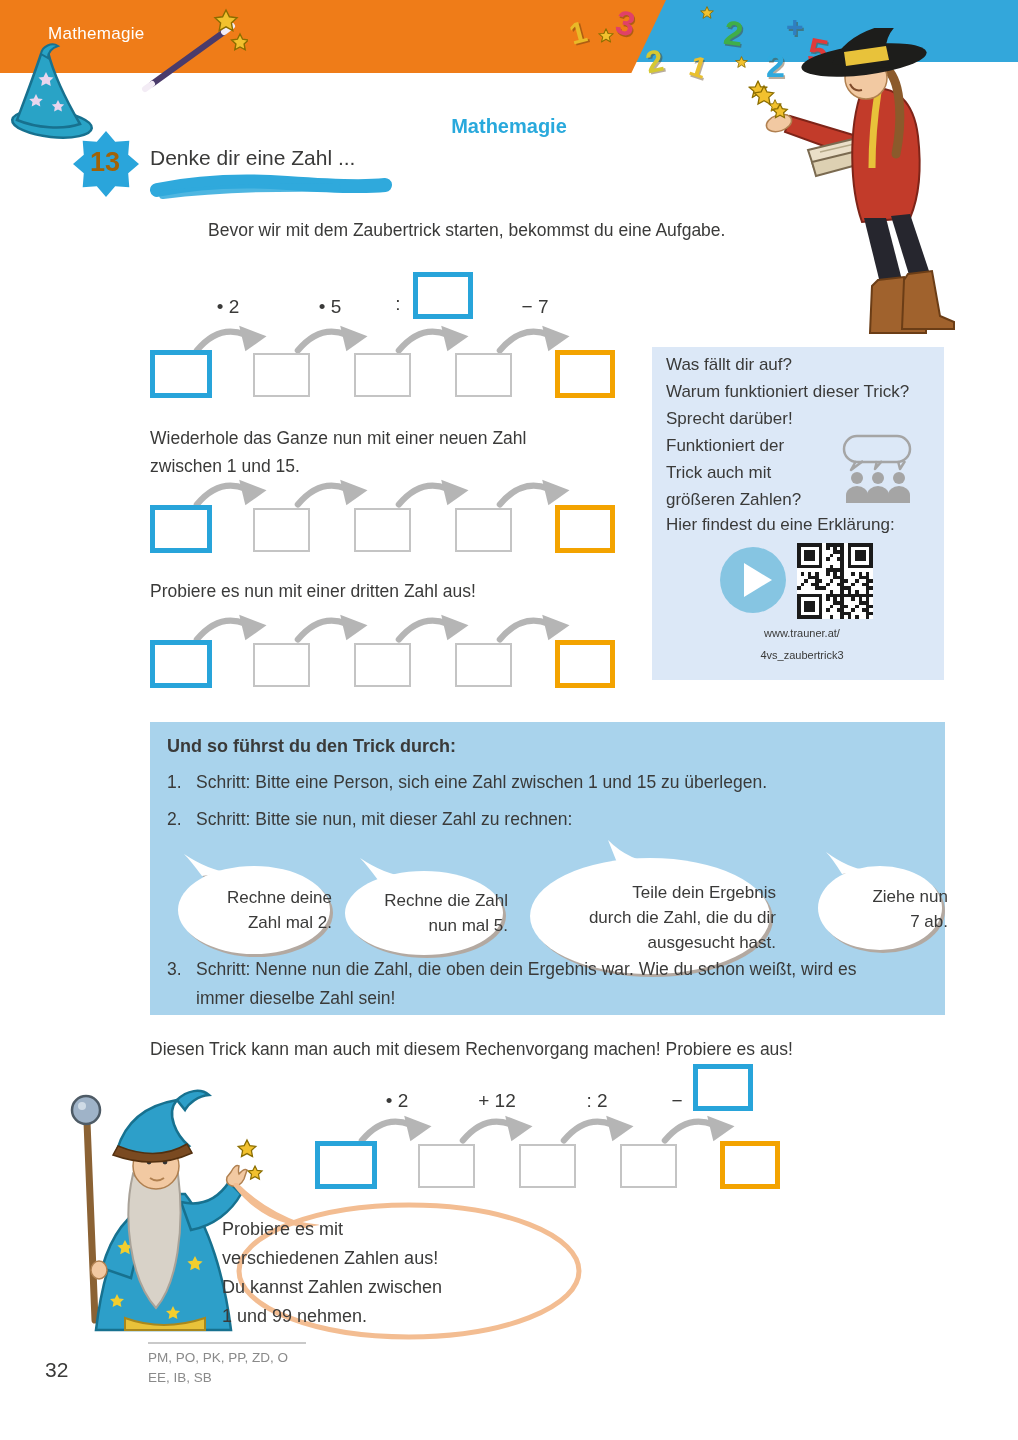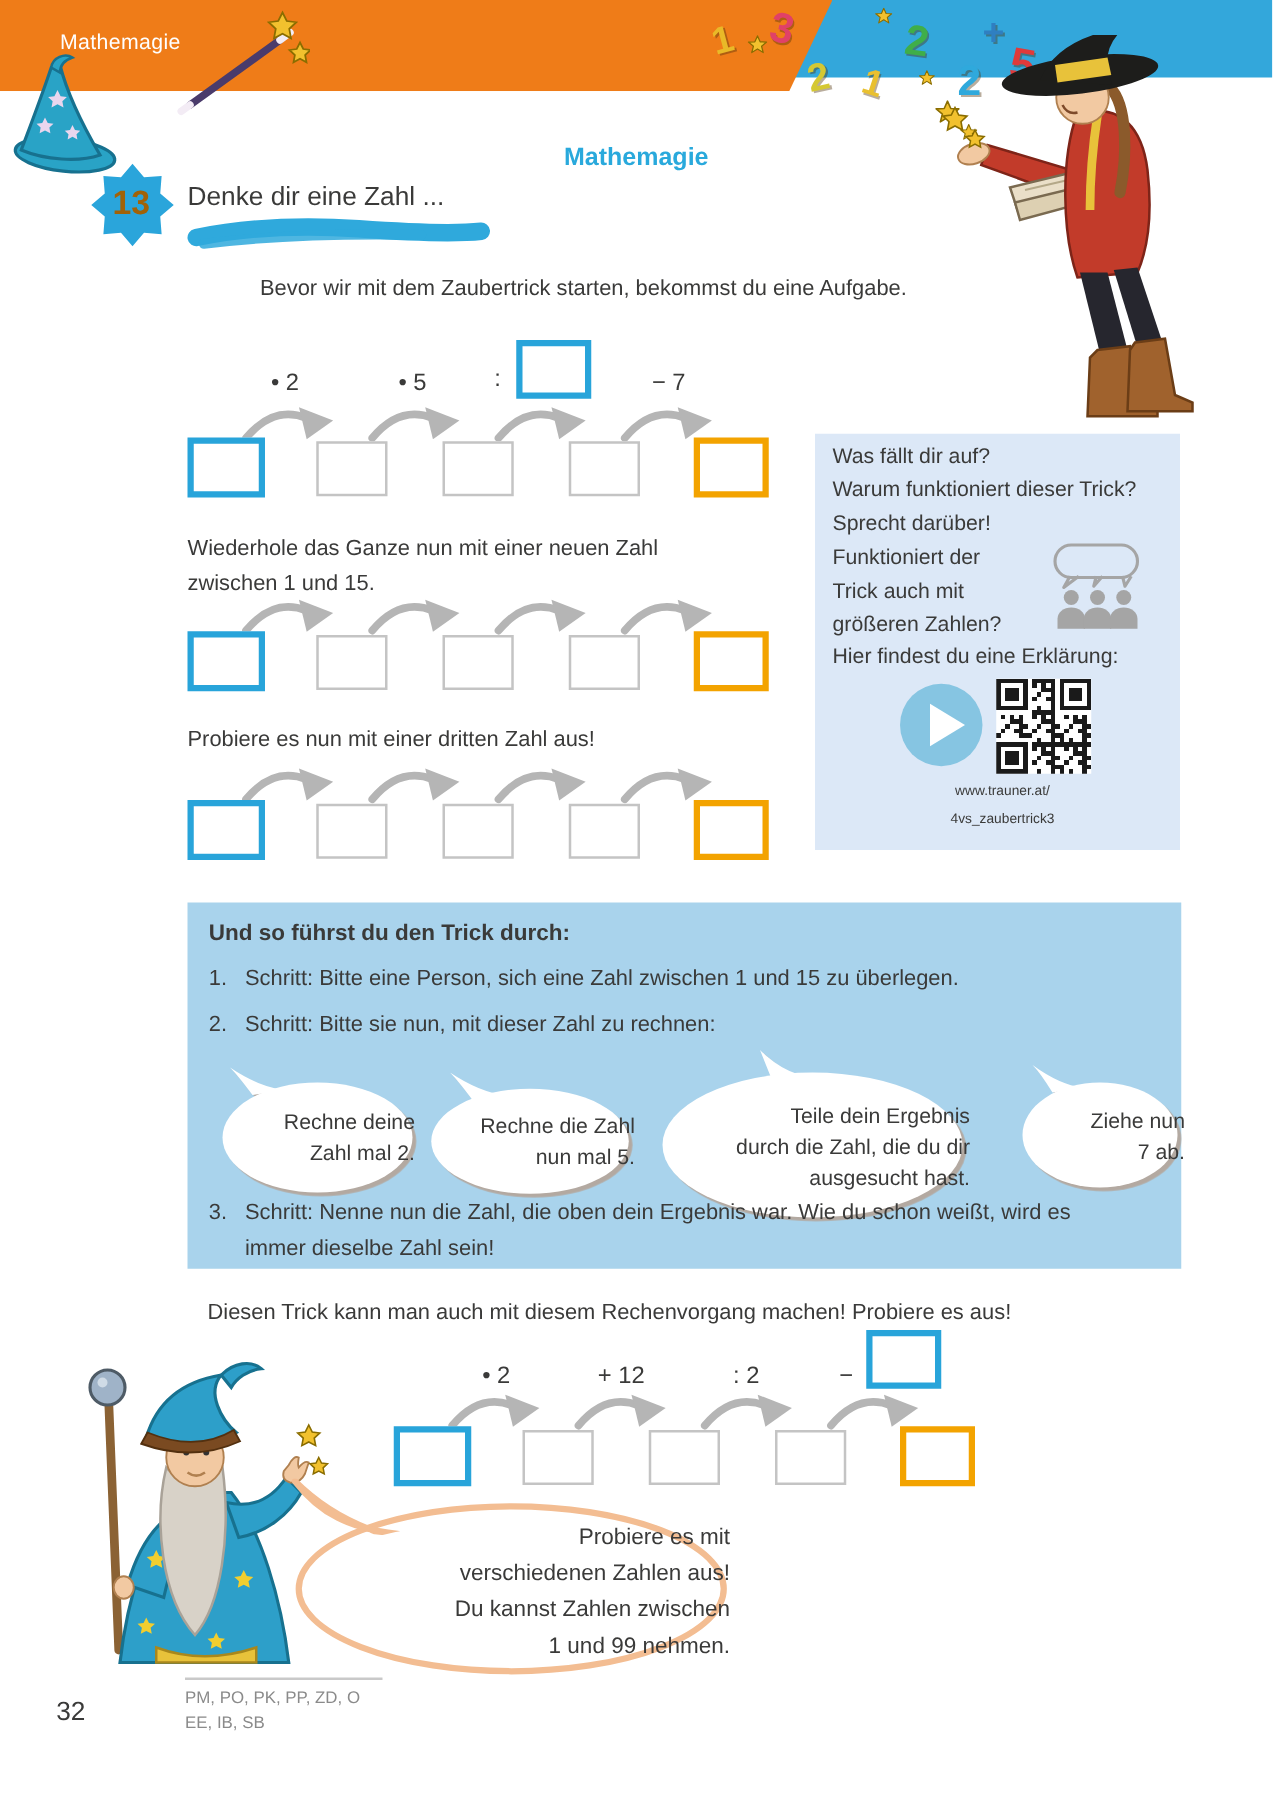--- a/index.html
+++ b/index.html
@@ -31,21 +31,21 @@
   .ib-line{position:absolute;left:14px;font-size:17px;white-space:nowrap;}
   .playbtn{position:absolute;left:68px;top:200px;width:66px;height:66px;border-radius:50%;background:#86c5e2;}
   .url{position:absolute;left:35px;width:230px;text-align:center;font-size:11px;}
   
   .stepsbox{left:150px;top:722px;width:795px;height:293px;background:#a9d3ec;}
   .steps-head{font-size:18px;font-weight:bold;}
   .bubble{position:absolute;}
   .bubble svg{position:absolute;left:0;top:0;filter:drop-shadow(3px 3px 0 #b3a9a1);}
   .bubble-txt{position:absolute;left:0;width:100%;text-align:right;font-size:17px;line-height:25px;}
   
-  .wiz-txt{position:absolute;left:0;width:100%;text-align:right;font-size:18px;line-height:29px;}
+  .wiz-txt{position:absolute;left:0;width:100%;text-align:left;font-size:18px;line-height:29px;}
   
   .codes{font-size:13.5px;line-height:20px;color:#8a8a8a;}
   .pageno{font-size:21px;color:#3a3a39;}
 </style>
 </head>
 <body>
 
 <div class="page">
 
   <div class="abs band-blue"></div>
@@ -457,21 +457,21 @@
     <div class="bubble-txt" style="top:34px;">
       <div>Ziehe nun</div>
       <div>7 ab.</div>
     </div>
   </div>
 
   <div class="abs txt nw" style="left:167px;top:955px;">3.</div>
   <div class="abs txt nw" style="left:196px;top:955px;">Schritt: Nenne nun die Zahl, die oben dein Ergebnis war. Wie du schon weißt, wird es</div>
   <div class="abs txt nw" style="left:196px;top:984px;">immer dieselbe Zahl sein!</div>
 
-  <div class="abs txt nw" style="left:150px;top:1035px;margin-left:16px;">Diesen Trick kann man auch mit diesem Rechenvorgang machen! Probiere es aus!</div>
+  <div class="abs txt nw" style="left:150px;top:1035px;">Diesen Trick kann man auch mit diesem Rechenvorgang machen! Probiere es aus!</div>
 
   <div class="oplabel nw" style="left:372px;top:1090px;width:50px;">• 2</div>
   <div class="oplabel nw" style="left:467px;top:1090px;width:60px;">+ 12</div>
   <div class="oplabel nw" style="left:572px;top:1090px;width:50px;">: 2</div>
   <div class="oplabel nw" style="left:668px;top:1090px;width:18px;">−</div>
   <div class="bx bx-blue" style="left:693px;top:1064px;width:60px;height:47px;"></div>
 
   <div class="arrow" style="left:356px;top:1114px;"><svg viewBox="0 0 92 34" width="100%" height="100%">
         <path d="M5,30 Q30,0 60,12" fill="none" stroke="#b5b5b5" stroke-width="7" stroke-linecap="round"></path>
         <path d="M53,2 L84,14 L60,31 Z" fill="#b5b5b5"></path>

